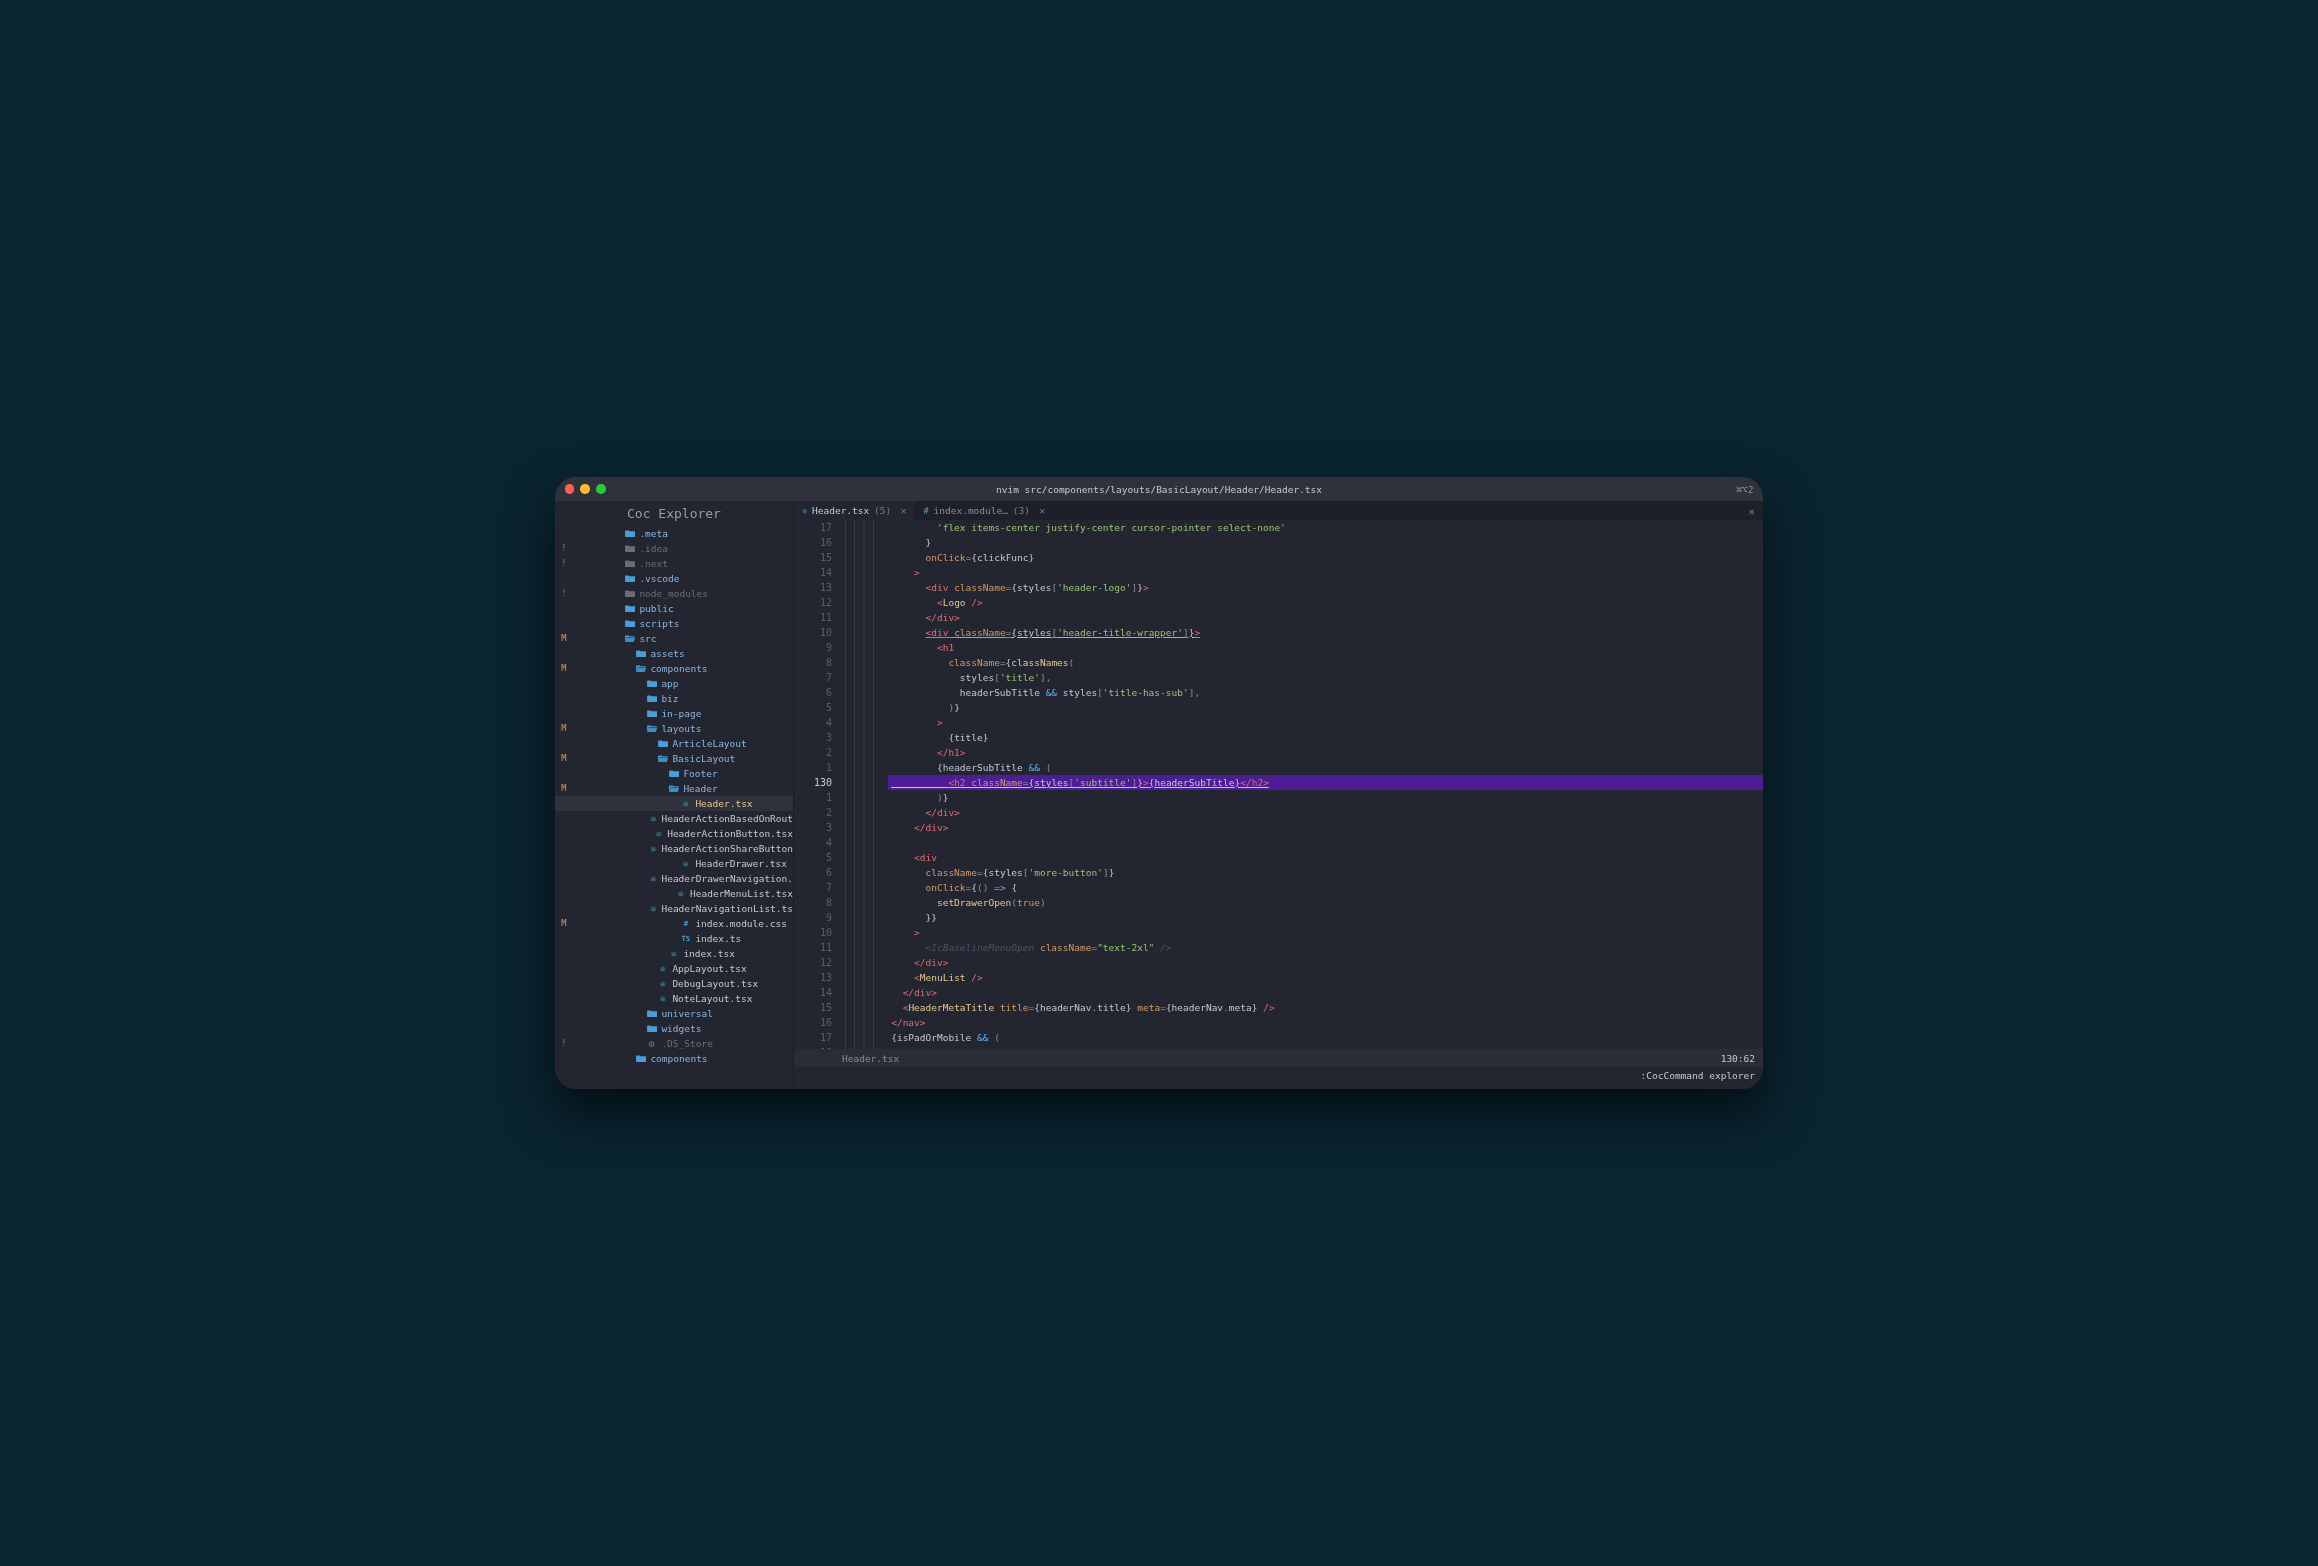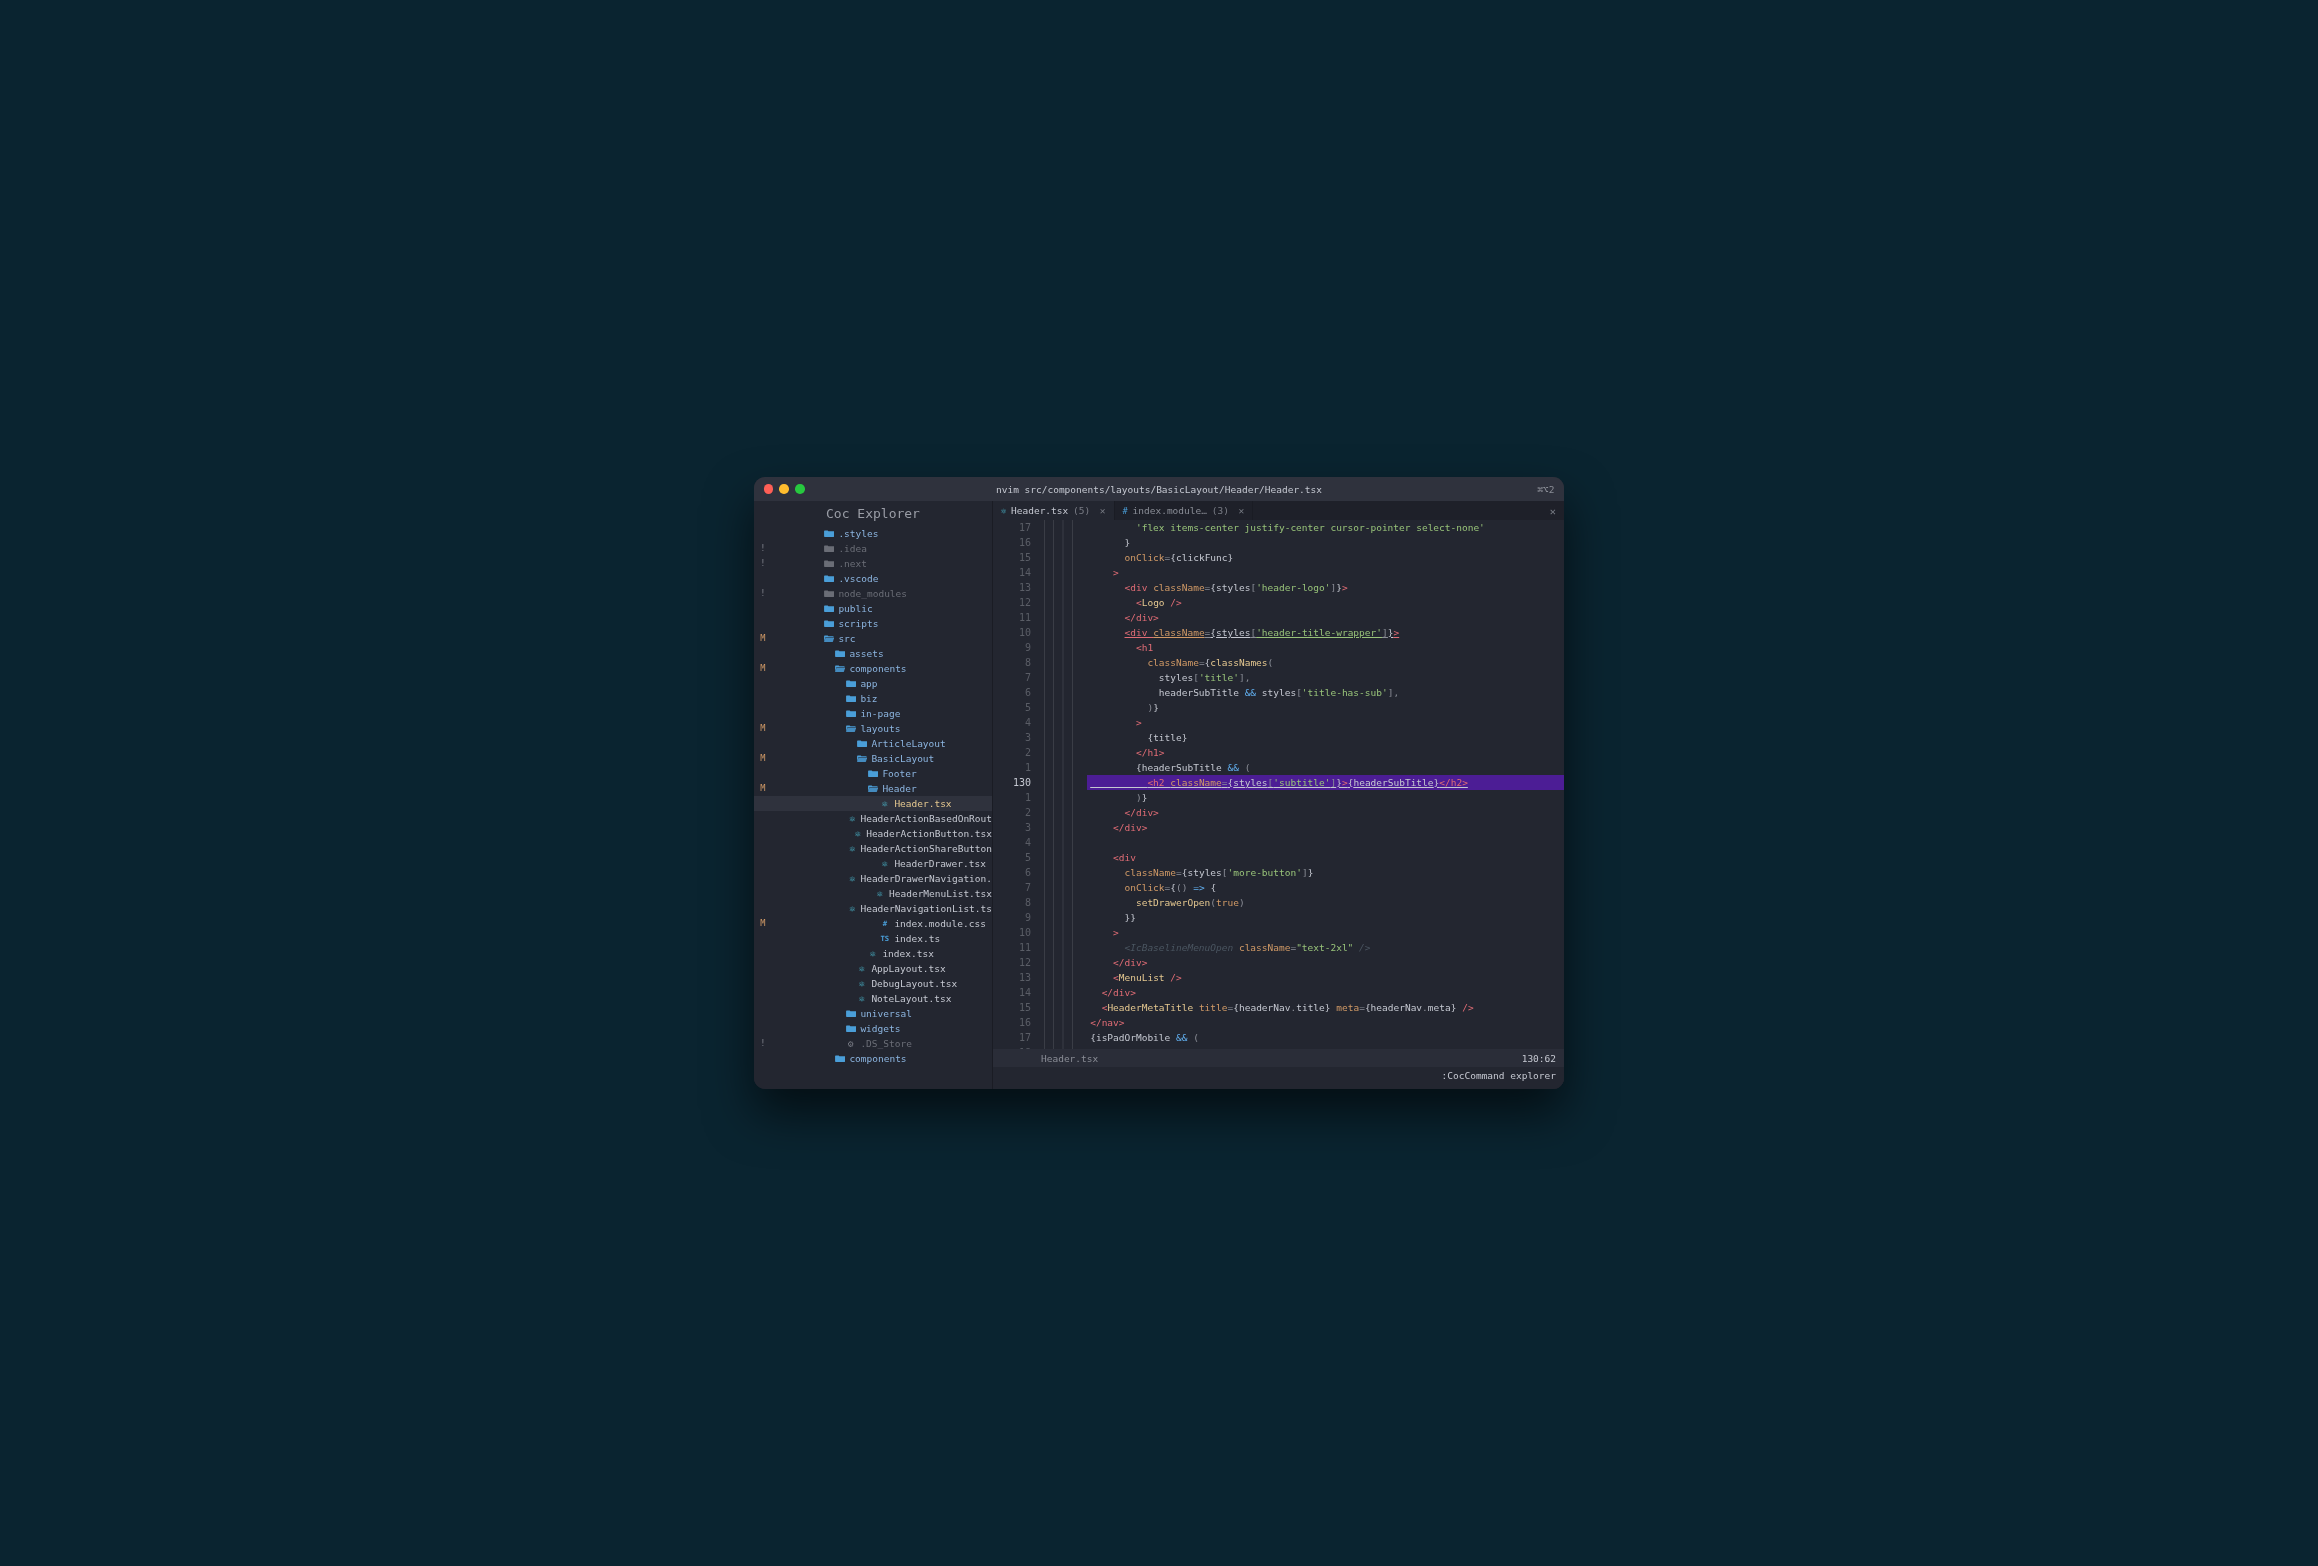--- a/index.html
+++ b/index.html
@@ -7,23 +7,23 @@
   background: #0a2430;
   font-family: 'Menlo', 'Monaco', 'Consolas', monospace;
   font-size: 10.3px;
   display: flex;
   justify-content: center;
   align-items: center;
   min-height: 100vh;
   padding: 32px;
 }
 .window {
-  width: 810px;
+  width: 1208px;
   background: #232630;
-  border-radius: 11px;
+  border-radius: 21px;
   box-shadow: 0 24px 48px rgba(0,0,0,0.6);
   overflow: hidden;
 }
 .titlebar {
   height: 24px;
   background: #2f323d;
   display: flex;
   align-items: center;
   padding: 0 9.5px;
   position: relative;
@@ -197,21 +197,21 @@
       <div class="sidebar-title">Coc Explorer</div>
       <div class="tree" id="tree">
           <div class="tree-row">
             <span class="status "></span>
             <span class="indent" style="width:51px"></span>
             <span class="icon folder-icon">
               <svg width="10.3" height="8.7" viewBox="0 0 14 12">
                 <path fill="#4a9ed8" d="M1 2h4l1 1h7a1 1 0 0 1 1 1v6a1 1 0 0 1-1 1H1a1 1 0 0 1-1-1V3a1 1 0 0 1 1-1z"></path>
               </svg>
             </span>
-            <span class="fname folder">.styles</span>
+            <span class="fname folder">.meta</span>
           </div>
           <div class="tree-row">
             <span class="status bang">!</span>
             <span class="indent" style="width:51px"></span>
             <span class="icon folder-icon dim">
               <svg width="10.3" height="8.7" viewBox="0 0 14 12">
                 <path fill="#6a6d76" d="M1 2h4l1 1h7a1 1 0 0 1 1 1v6a1 1 0 0 1-1 1H1a1 1 0 0 1-1-1V3a1 1 0 0 1 1-1z"></path>
               </svg>
             </span>
             <span class="fname dim">.idea</span>

